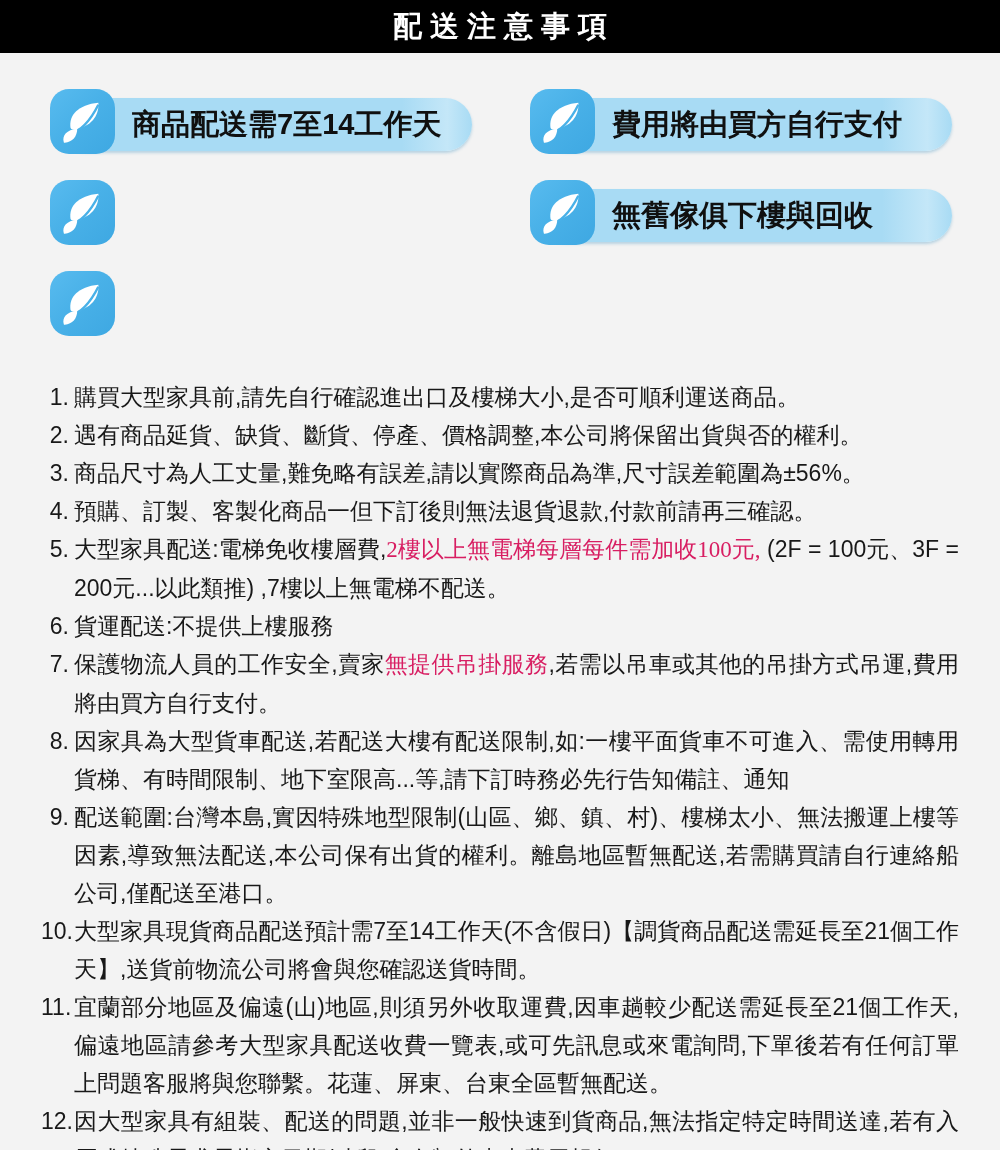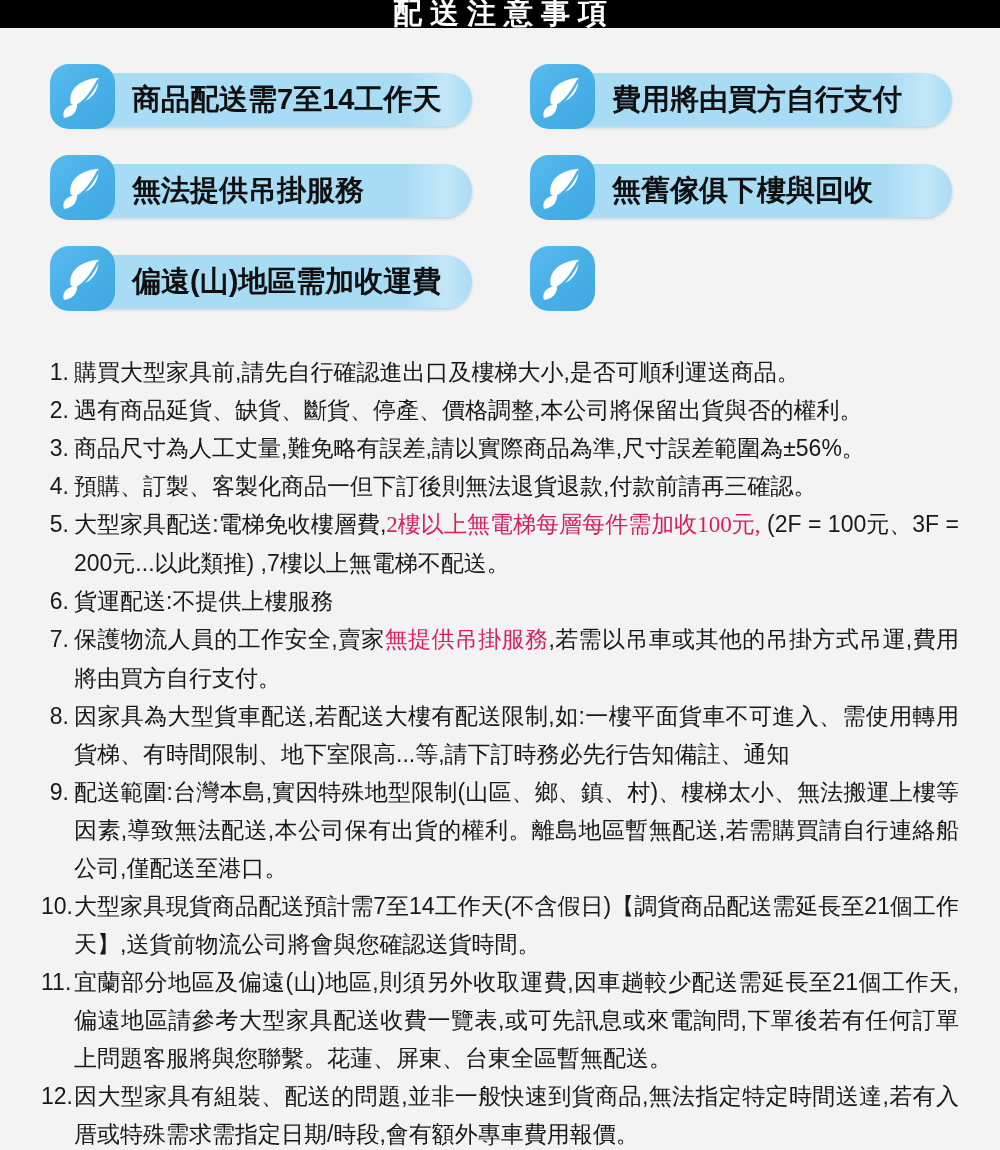--- a/index.html
+++ b/index.html
@@ -14,21 +14,21 @@
   }
   *{box-sizing:border-box;}
   html,body{margin:0;padding:0;}
   body{
     width:1000px;height:1150px;overflow:hidden;
     background:var(--page-bg);
     color:var(--text-black);
     font-family:"Liberation Sans","DejaVu Sans",sans-serif;
   }
   .header{
-    height:28px;background:var(--header-bg);color:#ffffff;
+    height:53px;background:var(--header-bg);color:#ffffff;
     display:flex;align-items:center;justify-content:center;
     font-size:29px;font-weight:bold;letter-spacing:8px;text-indent:8px;
   }
   .badges{
     display:grid;grid-template-columns:1fr 1fr;
     column-gap:58px;row-gap:26px;
     padding:36px 48px 0 50px;
   }
   .badge{position:relative;height:65px;}
   .pill{
@@ -92,44 +92,33 @@
   </div>
 
   <div class="badge">
     <span class="leaf-box">
       <svg viewBox="0 0 100 100" width="48" height="48" aria-hidden="true">
         <path d="M24 62 C20 36 40 14 82 10 C84 38 66 60 32 66 C28 66 25 65 24 62 Z" fill="#ffffff"></path>
         <path d="M20 76 C44 70 66 46 82 14" stroke="#49b1e8" stroke-width="5" fill="none"></path>
         <path d="M10 92 C6 78 16 66 38 64 C38 80 28 92 12 93 C11 93 10 93 10 92 Z" fill="#ffffff"></path>
       </svg>
     </span>
-    <span class="pill">無法提供吊掛服務</span>
   </div>
 
   <div class="badge">
     <span class="leaf-box">
       <svg viewBox="0 0 100 100" width="48" height="48" aria-hidden="true">
         <path d="M24 62 C20 36 40 14 82 10 C84 38 66 60 32 66 C28 66 25 65 24 62 Z" fill="#ffffff"></path>
         <path d="M20 76 C44 70 66 46 82 14" stroke="#49b1e8" stroke-width="5" fill="none"></path>
         <path d="M10 92 C6 78 16 66 38 64 C38 80 28 92 12 93 C11 93 10 93 10 92 Z" fill="#ffffff"></path>
       </svg>
     </span>
     <span class="pill">無舊傢俱下樓與回收</span>
   </div>
 
-  <div class="badge">
-    <span class="leaf-box">
-      <svg viewBox="0 0 100 100" width="48" height="48" aria-hidden="true">
-        <path d="M24 62 C20 36 40 14 82 10 C84 38 66 60 32 66 C28 66 25 65 24 62 Z" fill="#ffffff"></path>
-        <path d="M20 76 C44 70 66 46 82 14" stroke="#49b1e8" stroke-width="5" fill="none"></path>
-        <path d="M10 92 C6 78 16 66 38 64 C38 80 28 92 12 93 C11 93 10 93 10 92 Z" fill="#ffffff"></path>
-      </svg>
-    </span>
-    <span class="pill">偏遠(山)地區需加收運費</span>
-  </div>
 
   <div class="badge">
     <span class="leaf-box">
       <svg viewBox="0 0 100 100" width="48" height="48" aria-hidden="true">
         <path d="M24 62 C20 36 40 14 82 10 C84 38 66 60 32 66 C28 66 25 65 24 62 Z" fill="#ffffff"></path>
         <path d="M20 76 C44 70 66 46 82 14" stroke="#49b1e8" stroke-width="5" fill="none"></path>
         <path d="M10 92 C6 78 16 66 38 64 C38 80 28 92 12 93 C11 93 10 93 10 92 Z" fill="#ffffff"></path>
       </svg>
     </span>
   </div>

